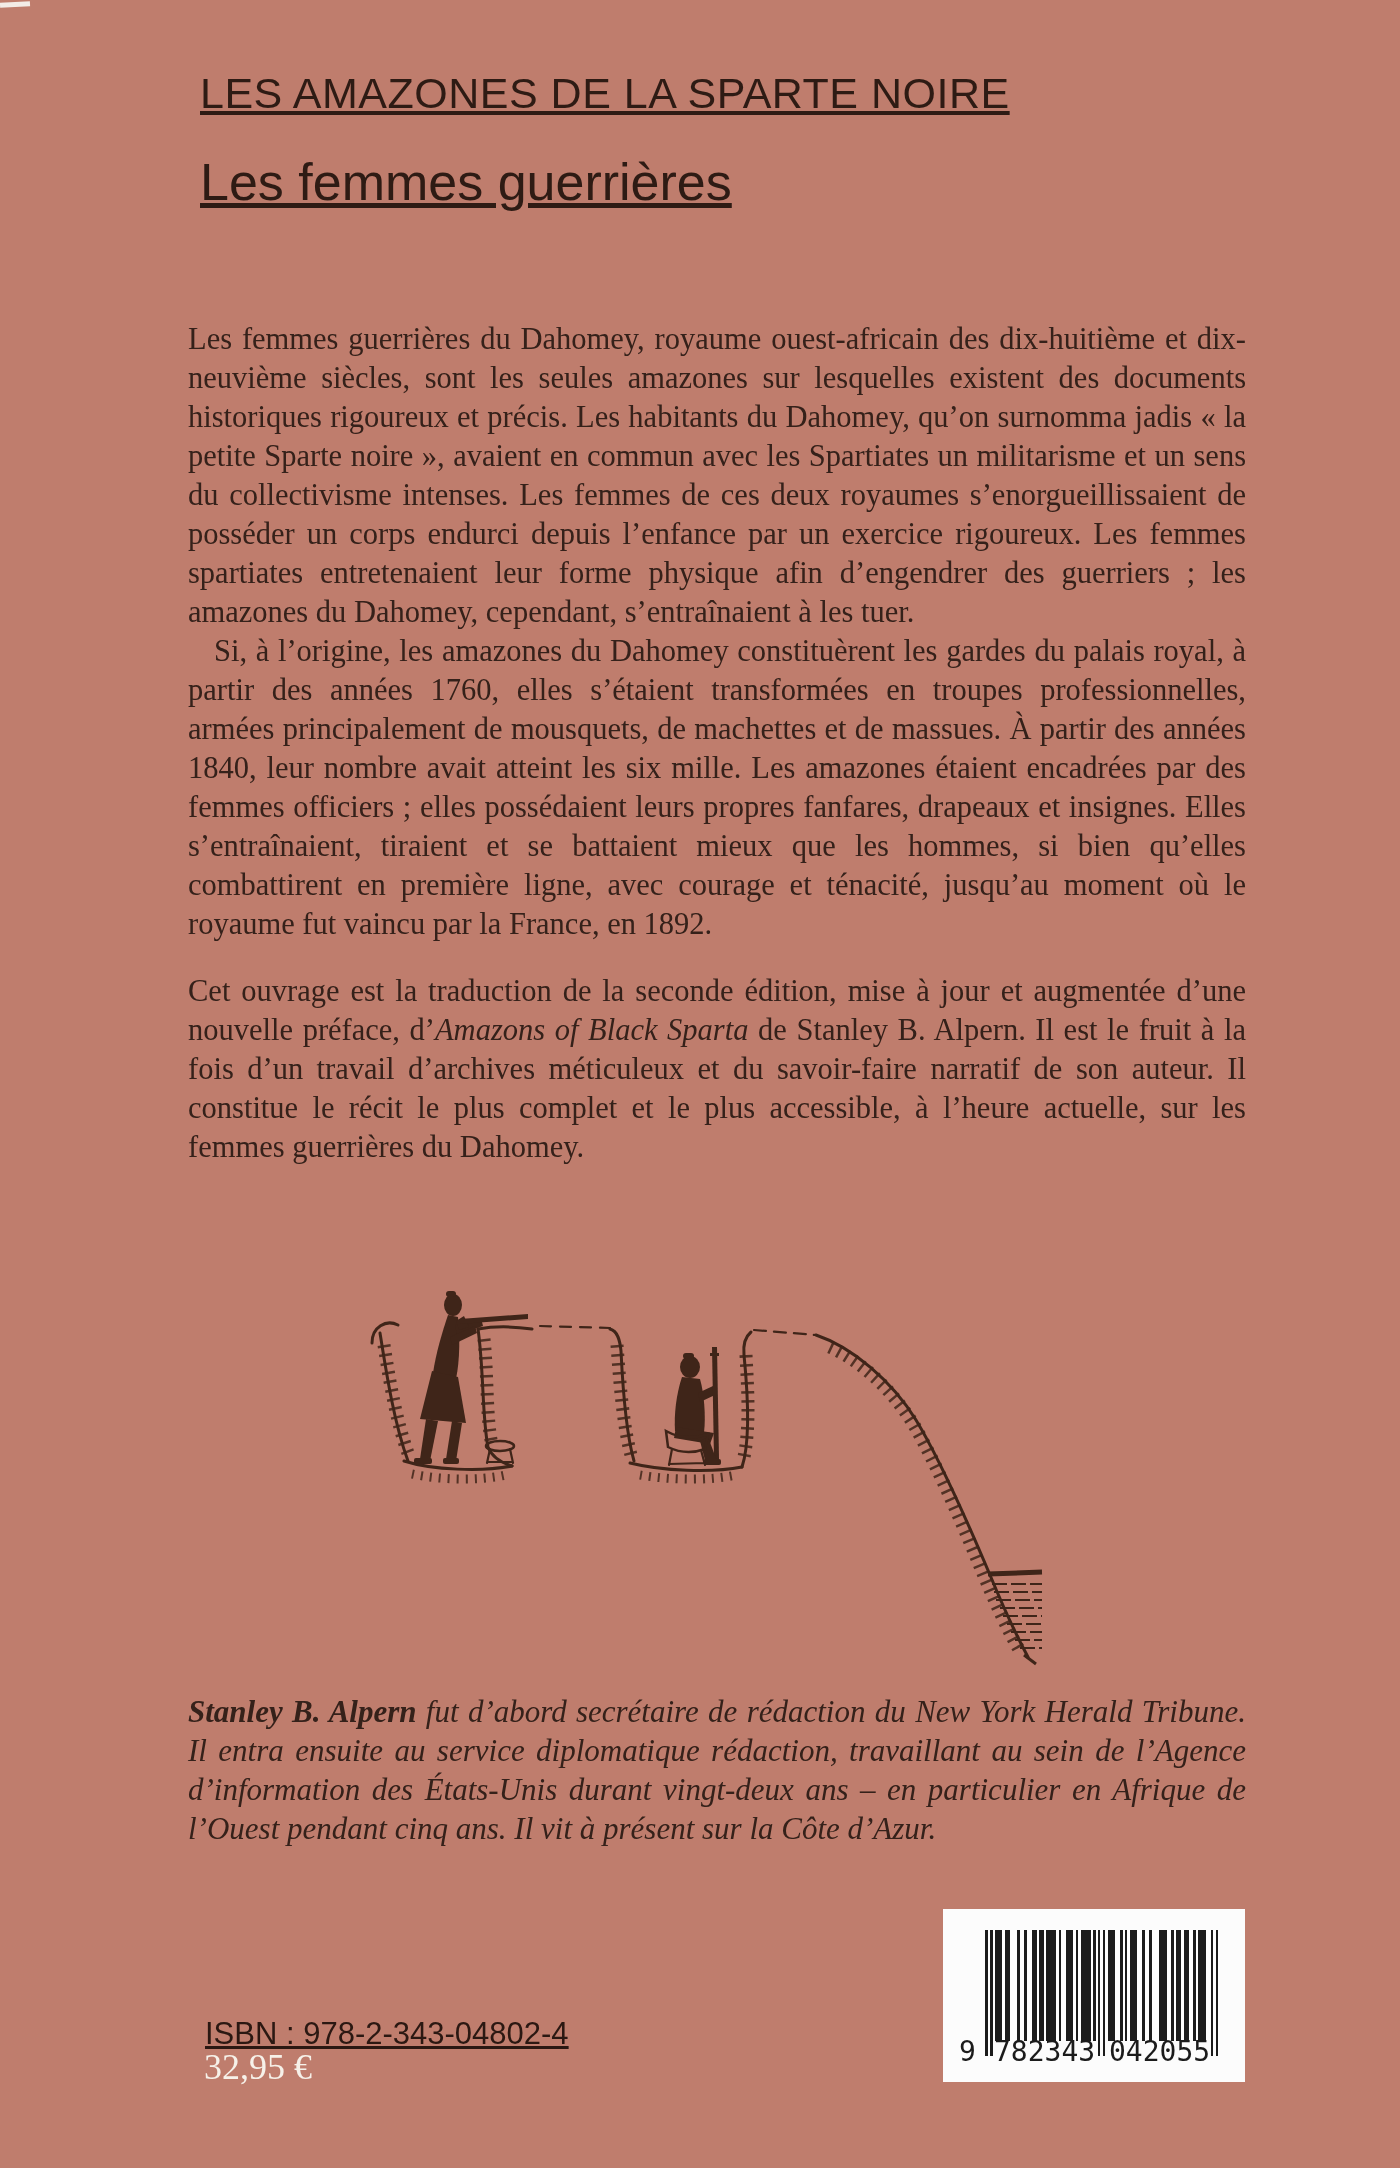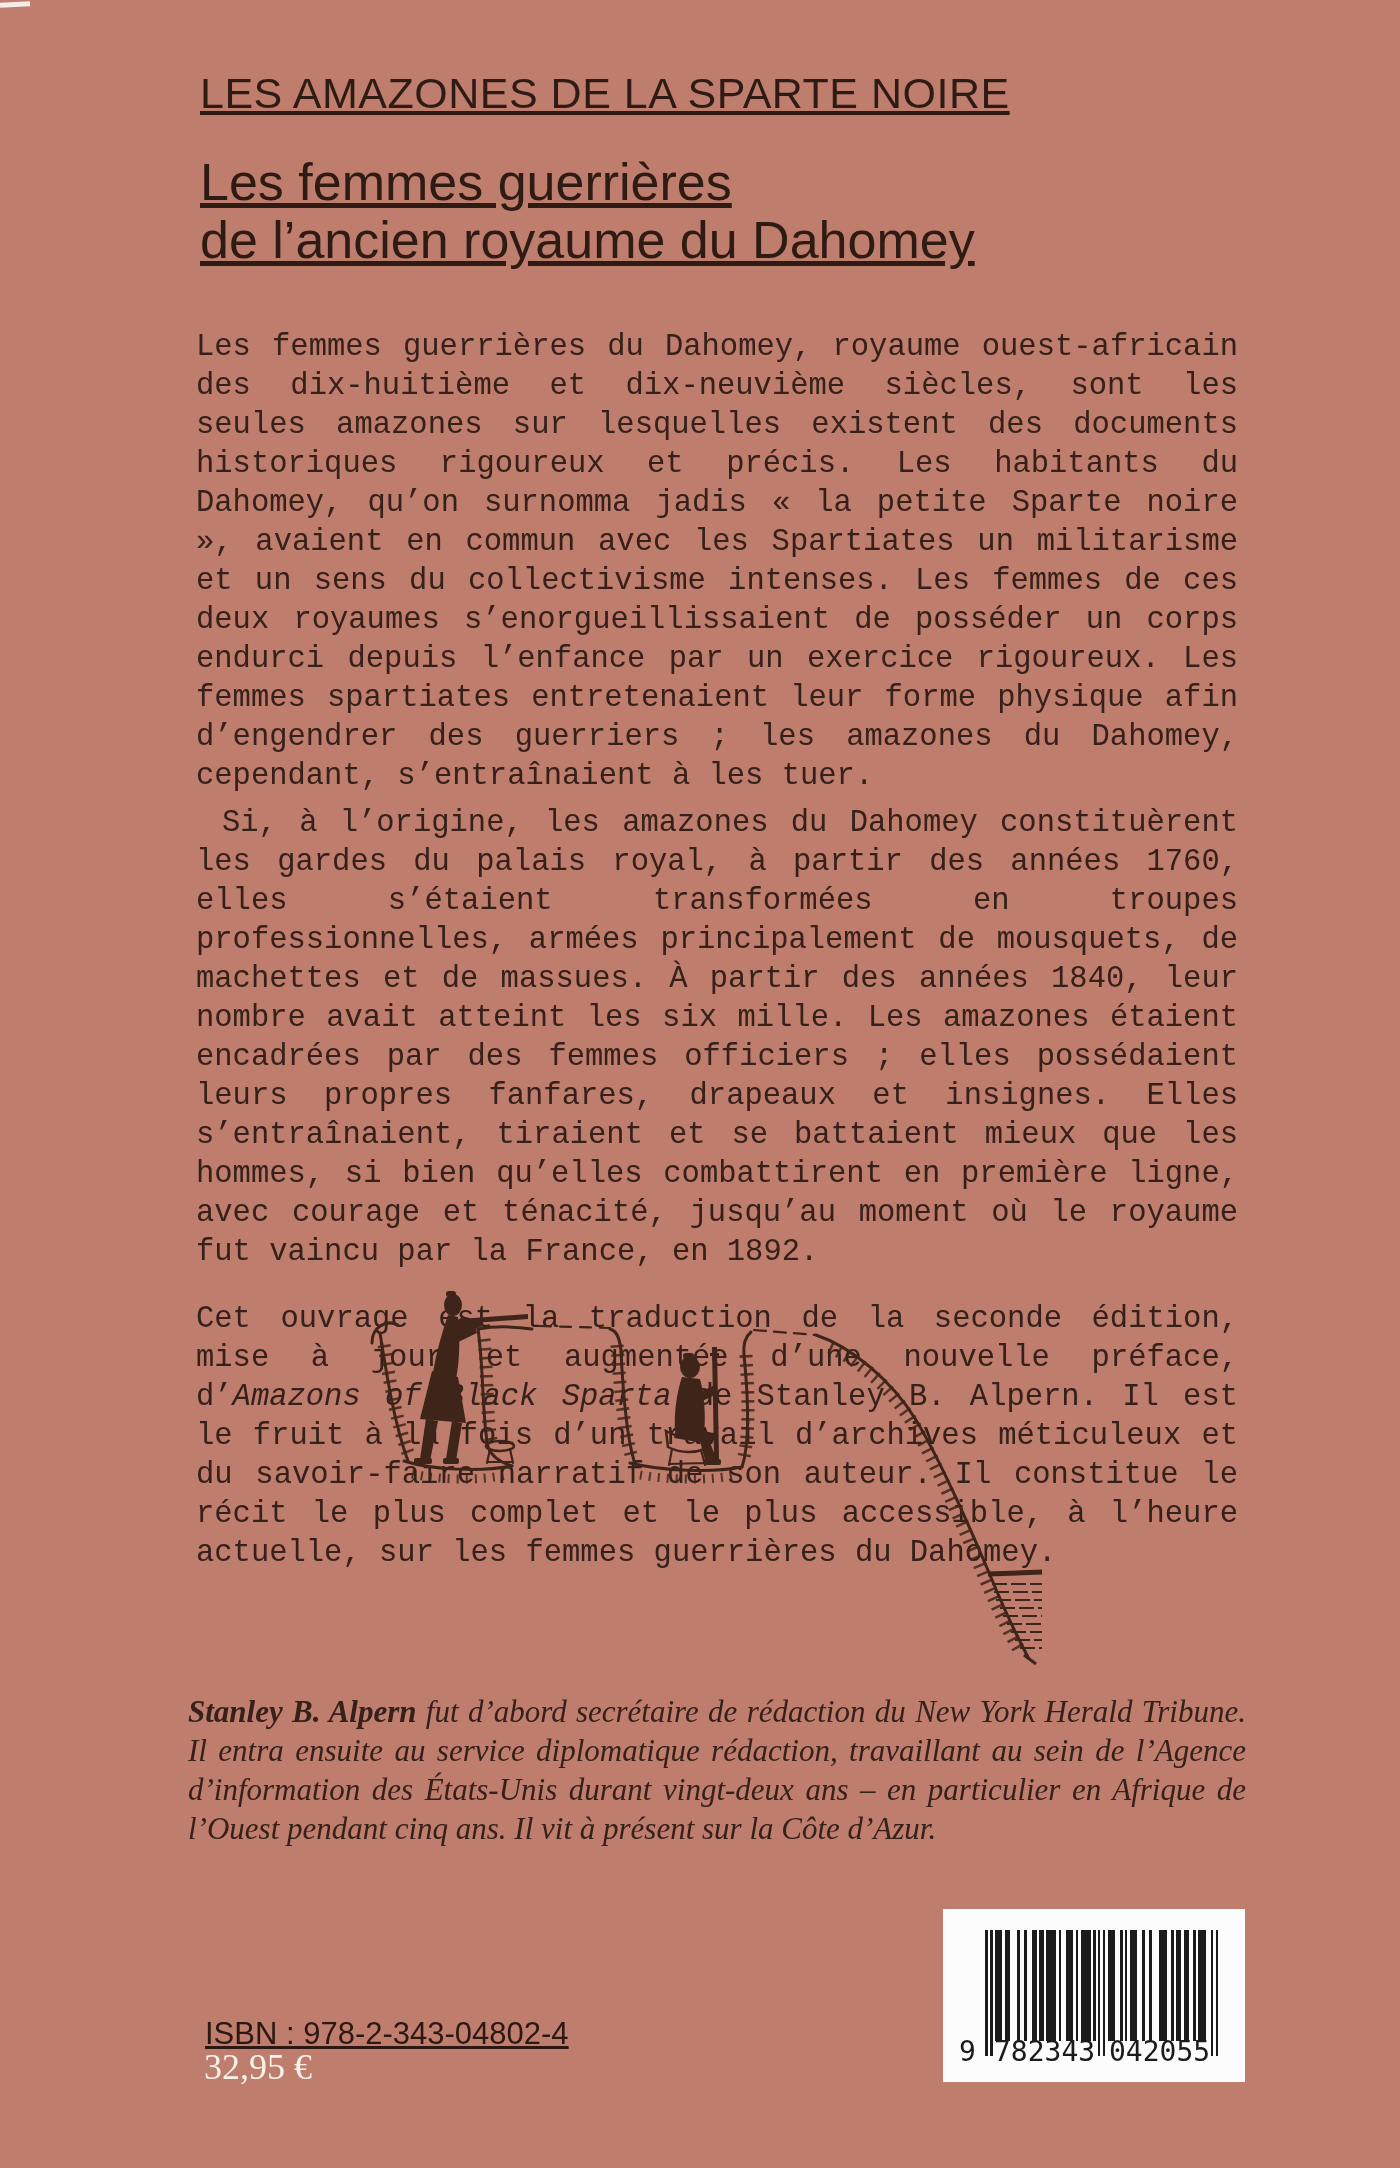--- a/index.html
+++ b/index.html
@@ -28,21 +28,21 @@
     left:200px;top:153px;
     font-size:52px;line-height:58px;
     color:var(--ink);
   }
   .synopsis{
     left:188px;top:320px;width:1058px;
     font-size:30.5px;line-height:39px;
     text-align:justify;
     color:var(--body-ink);
   }
-  .synopsis p{margin:8px;font-family:Liberation Mono, monospace;}
+  .synopsis p{margin:0;}
   .synopsis p.indent{text-indent:26px;}
   .synopsis p.gap{margin-top:28px;}
   .synopsis p.gap2{margin-top:33px;}
   .bio{
     left:188px;top:1692px;width:1058px;
     font-size:31px;line-height:39px;
     font-style:italic;
     text-align:justify;
     color:var(--body-ink);
   }
@@ -92,21 +92,20 @@
 </style>
 </head>
 <body style="background: rgb(191, 125, 109);">
 
 <div class="abs scan-artifact"></div>
 
 <div class="abs collection-title sans">LES AMAZONES DE LA SPARTE NOIRE</div>
 
 <div class="abs book-title sans">
   <div>Les femmes guerrières</div>
-  <div>de l’ancien royaume du Dahomey</div>
 </div>
 
 <div class="abs synopsis">
   <p>Les femmes guerrières du Dahomey, royaume ouest-africain des dix-huitième et dix-neuvième siècles, sont les seules amazones sur lesquelles existent des documents historiques rigoureux et précis. Les habitants du Dahomey, qu’on surnomma jadis « la petite Sparte noire », avaient en commun avec les Spartiates un militarisme et un sens du collectivisme intenses. Les femmes de ces deux royaumes s’enorgueillissaient de posséder un corps endurci depuis l’enfance par un exercice rigoureux. Les femmes spartiates entretenaient leur forme physique afin d’engendrer des guerriers ; les amazones du Dahomey, cependant, s’entraînaient à les tuer.</p>
   <p class="indent">Si, à l’origine, les amazones du Dahomey constituèrent les gardes du palais royal, à partir des années 1760, elles s’étaient transformées en troupes professionnelles, armées principalement de mousquets, de machettes et de massues. À partir des années 1840, leur nombre avait atteint les six mille. Les amazones étaient encadrées par des femmes officiers ; elles possédaient leurs propres fanfares, drapeaux et insignes. Elles s’entraînaient, tiraient et se battaient mieux que les hommes, si bien qu’elles combattirent en première ligne, avec courage et ténacité, jusqu’au moment où le royaume fut vaincu par la France, en 1892.</p>
   <p class="gap"><span>Cet ouvrage est la traduction de la seconde édition, mise à jour et augmentée d’une nouvelle préface, d’</span><i>Amazons of Black Sparta</i><span> de Stanley B. Alpern. Il est le fruit à la fois d’un travail d’archives méticuleux et du savoir-faire narratif de son auteur. Il constitue le récit le plus complet et le plus accessible, à l’heure actuelle, sur les femmes guerrières du Dahomey.</span></p>
 </div>
 
 <svg class="abs illustration" width="700" height="395" viewBox="0 0 700 395">
 

